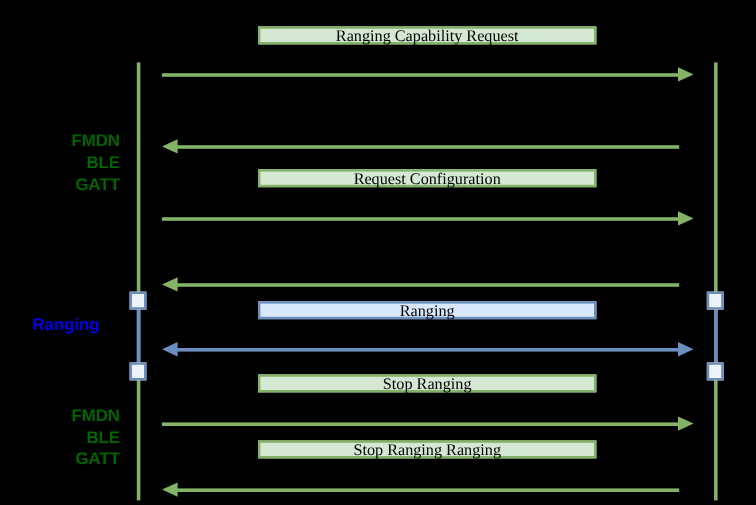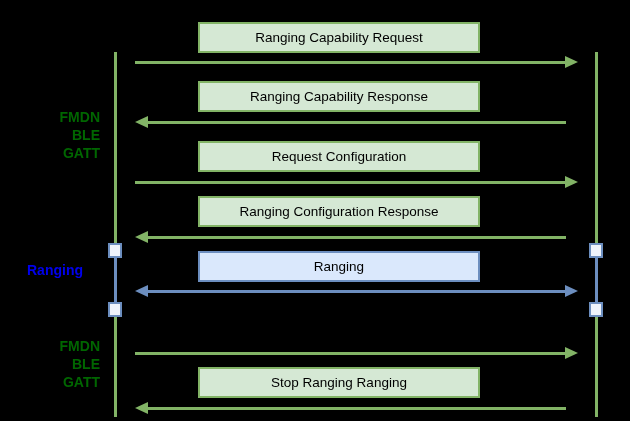--- a/index.html
+++ b/index.html
@@ -22,23 +22,23 @@
   .lifeline-blue-seg{
     position:absolute;top:250px;width:3px;height:62px;
     background:var(--blue_stroke,#6c8ebf);
   }
   .activation{
     position:absolute;width:14px;height:15px;box-sizing:border-box;
     background:var(--activation_fill,#eef3fb);
     border:2px solid var(--blue_stroke,#6c8ebf);
   }
   .msg-box{
-    position:absolute;left:198px;width:282px;height:31px;box-sizing:border-box;
+    position:absolute;left:215px;width:282px;height:15px;box-sizing:border-box;
     border:2px solid;display:flex;align-items:center;justify-content:center;
-    font-size:13.5px;color:var(--text,#000);
+    font-size:13.5px;color:var(--text,#000);font-family:Liberation Serif, serif;
   }
   .msg-box.g{background:var(--green_fill,#d5e8d4);border-color:var(--green_stroke,#82b366);}
   .msg-box.b{background:var(--blue_fill,#dae8fc);border-color:var(--blue_stroke,#6c8ebf);}
   .arrow{position:absolute;left:135px;width:443px;height:13px;}
   .arrow.dir-left{width:431px;}
   .arrow .line{position:absolute;top:5px;height:3px;left:0;right:0;}
   .arrow.g .line{background:var(--green_stroke,#82b366);}
   .arrow.b .line{background:var(--blue_stroke,#6c8ebf);}
   .arrow.dir-right .line{right:11px;}
   .arrow.dir-left .line{left:11px;}
@@ -82,53 +82,50 @@
   <div class="activation" style="left:589px;top:302px"></div>
 
   <div class="msg-box g" style="top:22px">
     <span>Ranging Capability Request</span>
   </div>
   <div class="arrow g dir-right" style="top:56px">
     <div class="line"></div>
     <div class="head r"></div>
   </div>
 
-  <div class="msg-box g" style="top:81px">
-    <span>Ranging Capability Response</span>
-  </div>
   <div class="arrow g dir-left" style="top:116px">
     <div class="line"></div>
     <div class="head l"></div>
   </div>
 
   <div class="msg-box g" style="top:141px">
     <span>Request Configuration</span>
   </div>
   <div class="arrow g dir-right" style="top:176px">
     <div class="line"></div>
     <div class="head r"></div>
   </div>
 
-  <div class="msg-box g" style="top:196px">
-    <span>Ranging Configuration Response</span>
-  </div>
   <div class="arrow g dir-left" style="top:231px">
     <div class="line"></div>
     <div class="head l"></div>
   </div>
 
   <div class="msg-box b" style="top:251px">
     <span>Ranging</span>
   </div>
   <div class="arrow b dir-both" style="top:285px">
     <div class="line"></div>
     <div class="head l"></div>
     <div class="head r"></div>
   </div>
 
+  <div class="msg-box g" style="top:312px">
+    <span>Stop Ranging</span>
+  </div>
   <div class="arrow g dir-right" style="top:347px">
     <div class="line"></div>
     <div class="head r"></div>
   </div>
 
   <div class="msg-box g" style="top:367px">
     <span>Stop Ranging Ranging</span>
   </div>
   <div class="arrow g dir-left" style="top:402px">
     <div class="line"></div>

